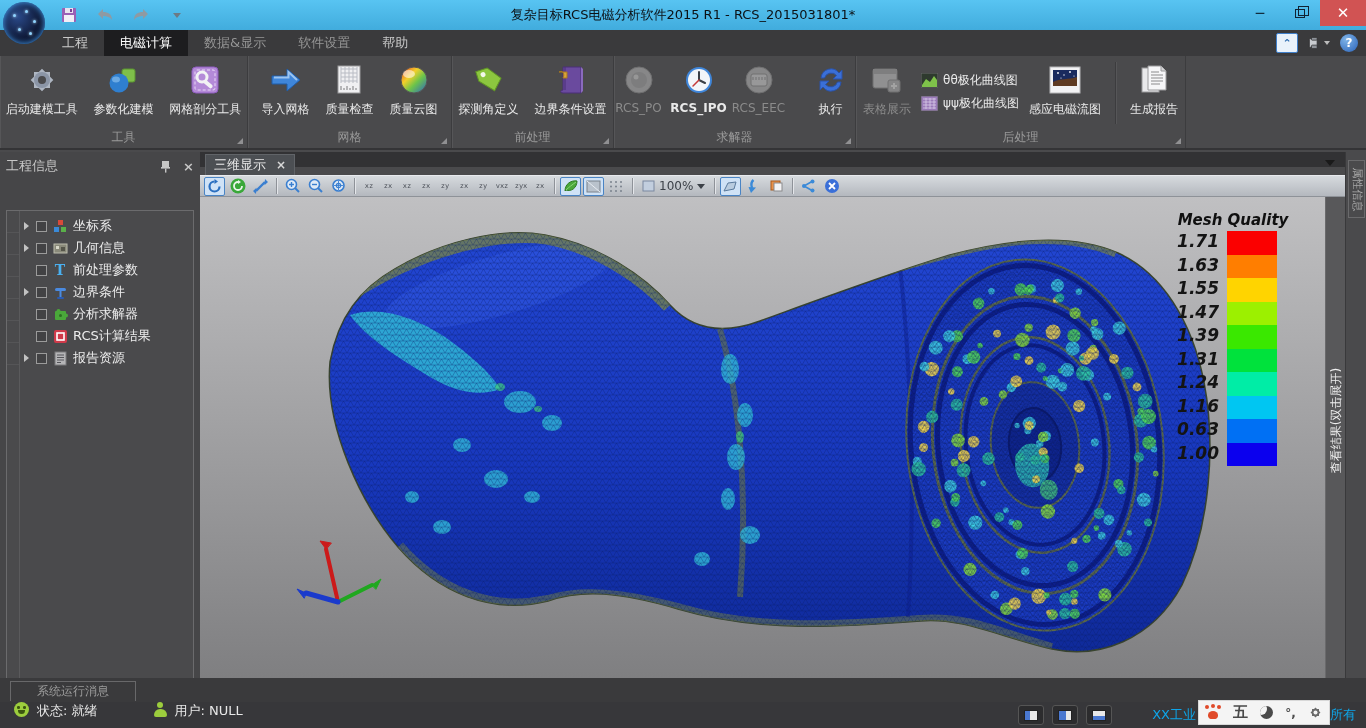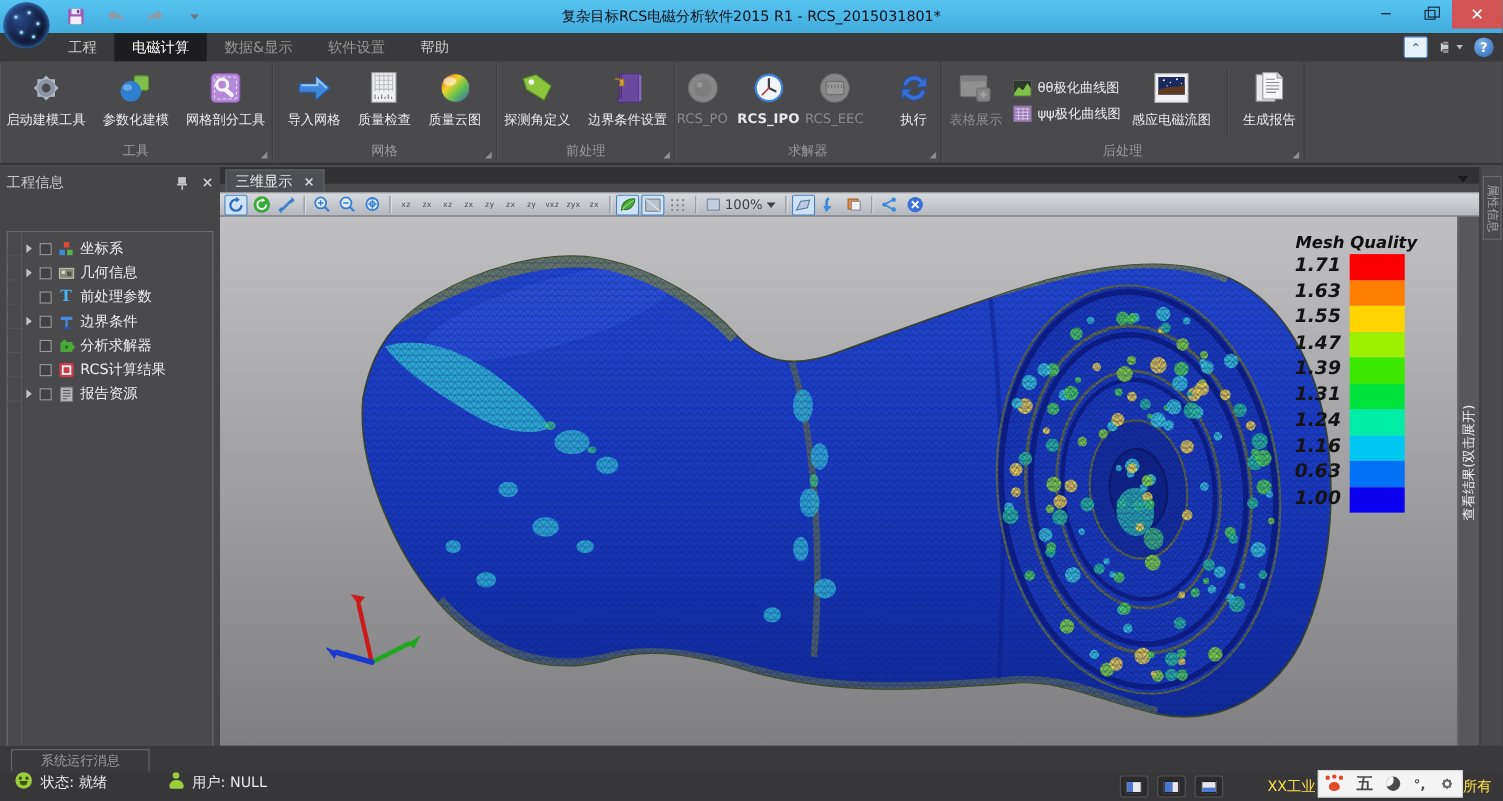--- a/index.html
+++ b/index.html
@@ -104,21 +104,21 @@
   
   .statusbar{position:absolute;left:0;top:702px;width:1366px;height:26px;background:#37373a;color:#e8e8e8;}
   .sleft{position:absolute;left:14px;top:0;height:26px;display:flex;align-items:flex-start;gap:8px;font-size:13px;}
   .sgap{width:40px;}
   .smiley{width:15px;height:15px;border-radius:50%;background:#9ccd3d;position:relative;}
   .smiley:before{content:"";position:absolute;left:3px;top:4px;width:2.5px;height:2.5px;border-radius:50%;background:#3c5510;box-shadow:6px 0 0 #3c5510;}
   .smiley:after{content:"";position:absolute;left:4px;top:8px;width:7px;height:4px;border-radius:0 0 6px 6px;background:#3c5510;}
   .person{width:13px;height:15px;position:relative;}
   .person:before{content:"";position:absolute;left:3.5px;top:0;width:6px;height:6px;border-radius:50%;background:#9ccd3d;}
   .person:after{content:"";position:absolute;left:0;top:7px;width:13px;height:8px;border-radius:6px 6px 2px 2px;background:#9ccd3d;}
-  .sright{position:absolute;right:10px;top:0;height:26px;display:flex;align-items:center;gap:8px;font-size:13px;color:#fde047;}
+  .sright{position:absolute;right:10px;top:0;height:26px;display:flex;align-items:center;gap:8px;font-size:13px;color:#0ea5e9;}
   .laybtn{width:26px;height:20px;background:#2c2c2e;border:1px solid #555;border-radius:3px;display:flex;align-items:center;justify-content:center;}
   .laybtn .pg{width:14px;height:11px;background:#e8e8e8;border:1px solid #222;position:relative;}
   .laybtn .pg i{position:absolute;left:0;top:0;bottom:0;width:5px;background:#4a78d0;}
   .laybtn.b2 .pg i{width:7px;}
   .laybtn.b3 .pg i{left:0;right:0;top:auto;bottom:0;width:auto;height:4px;}
   .imebar{position:absolute;right:36px;top:700px;width:132px;height:25px;background:#f4f4f4;border:1px solid #d8d8d8;
     display:flex;align-items:center;justify-content:space-around;z-index:40;}
   .ime-ch{color:#4a4a4a;font-size:15px;font-weight:bold;}
   .paw{position:relative;width:16px;height:15px;}
   .paw:before{content:"";position:absolute;left:3px;top:6px;width:10px;height:8px;border-radius:50% 50% 45% 45%;background:#e04a2a;}

